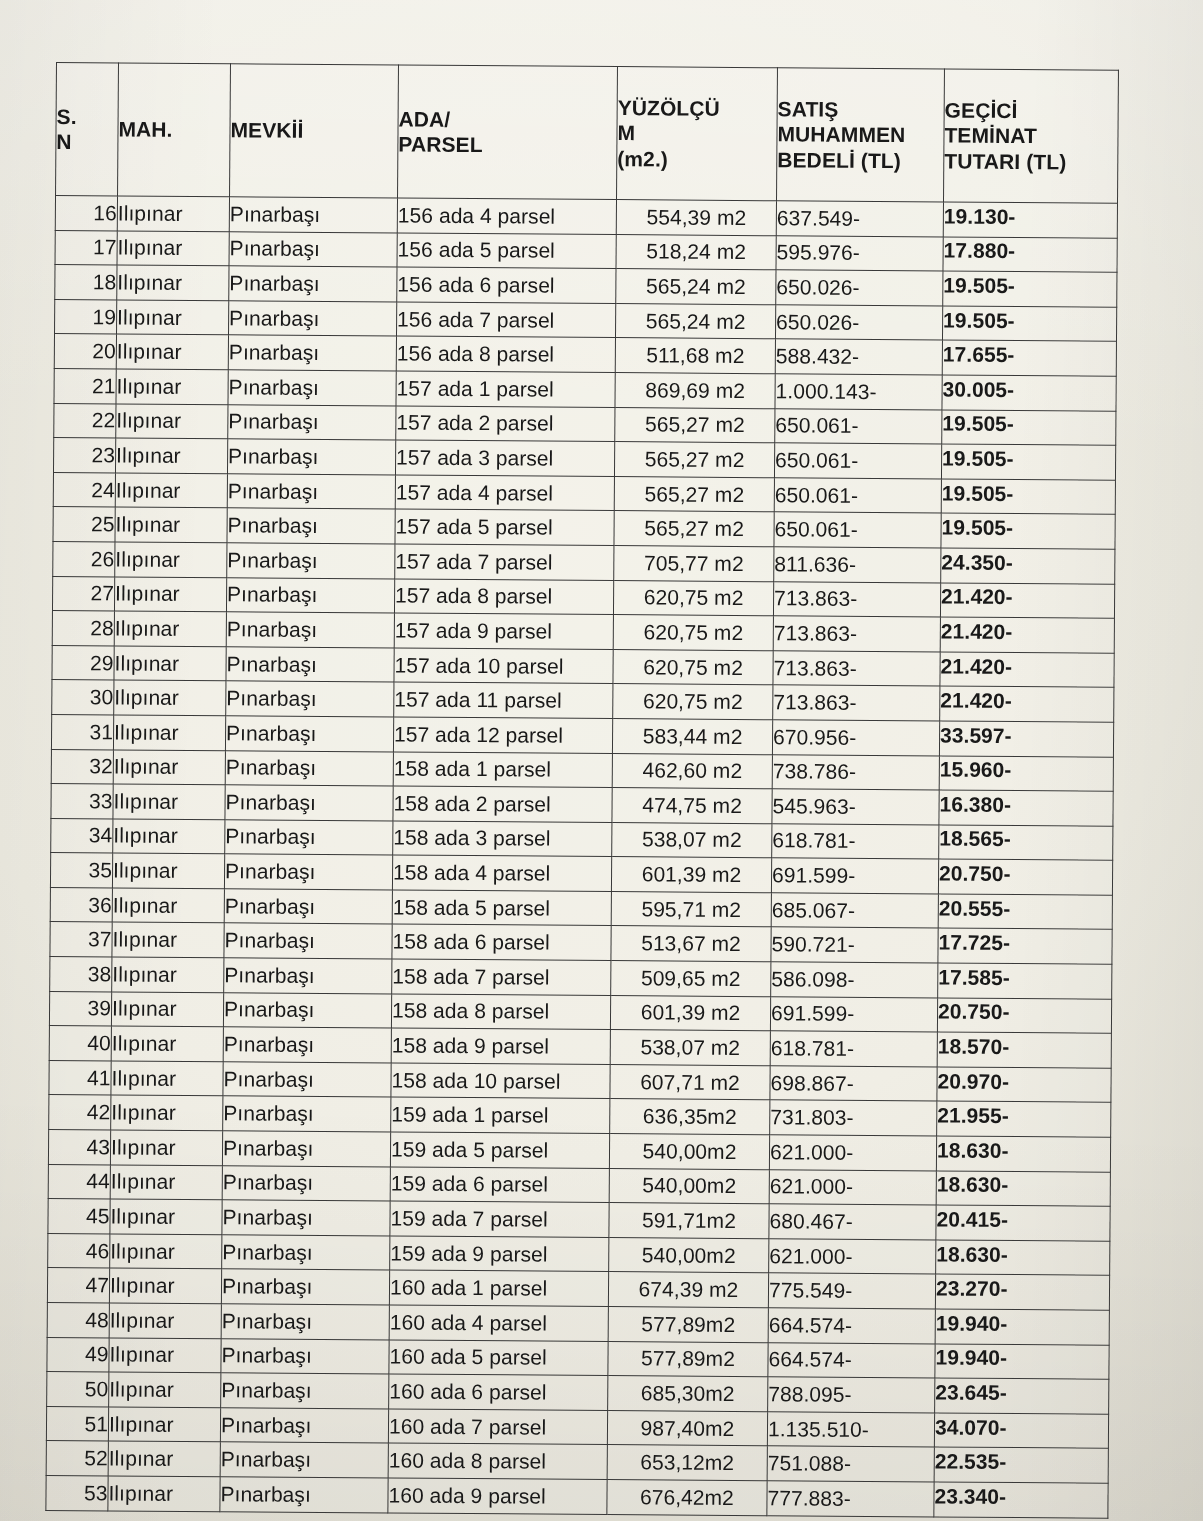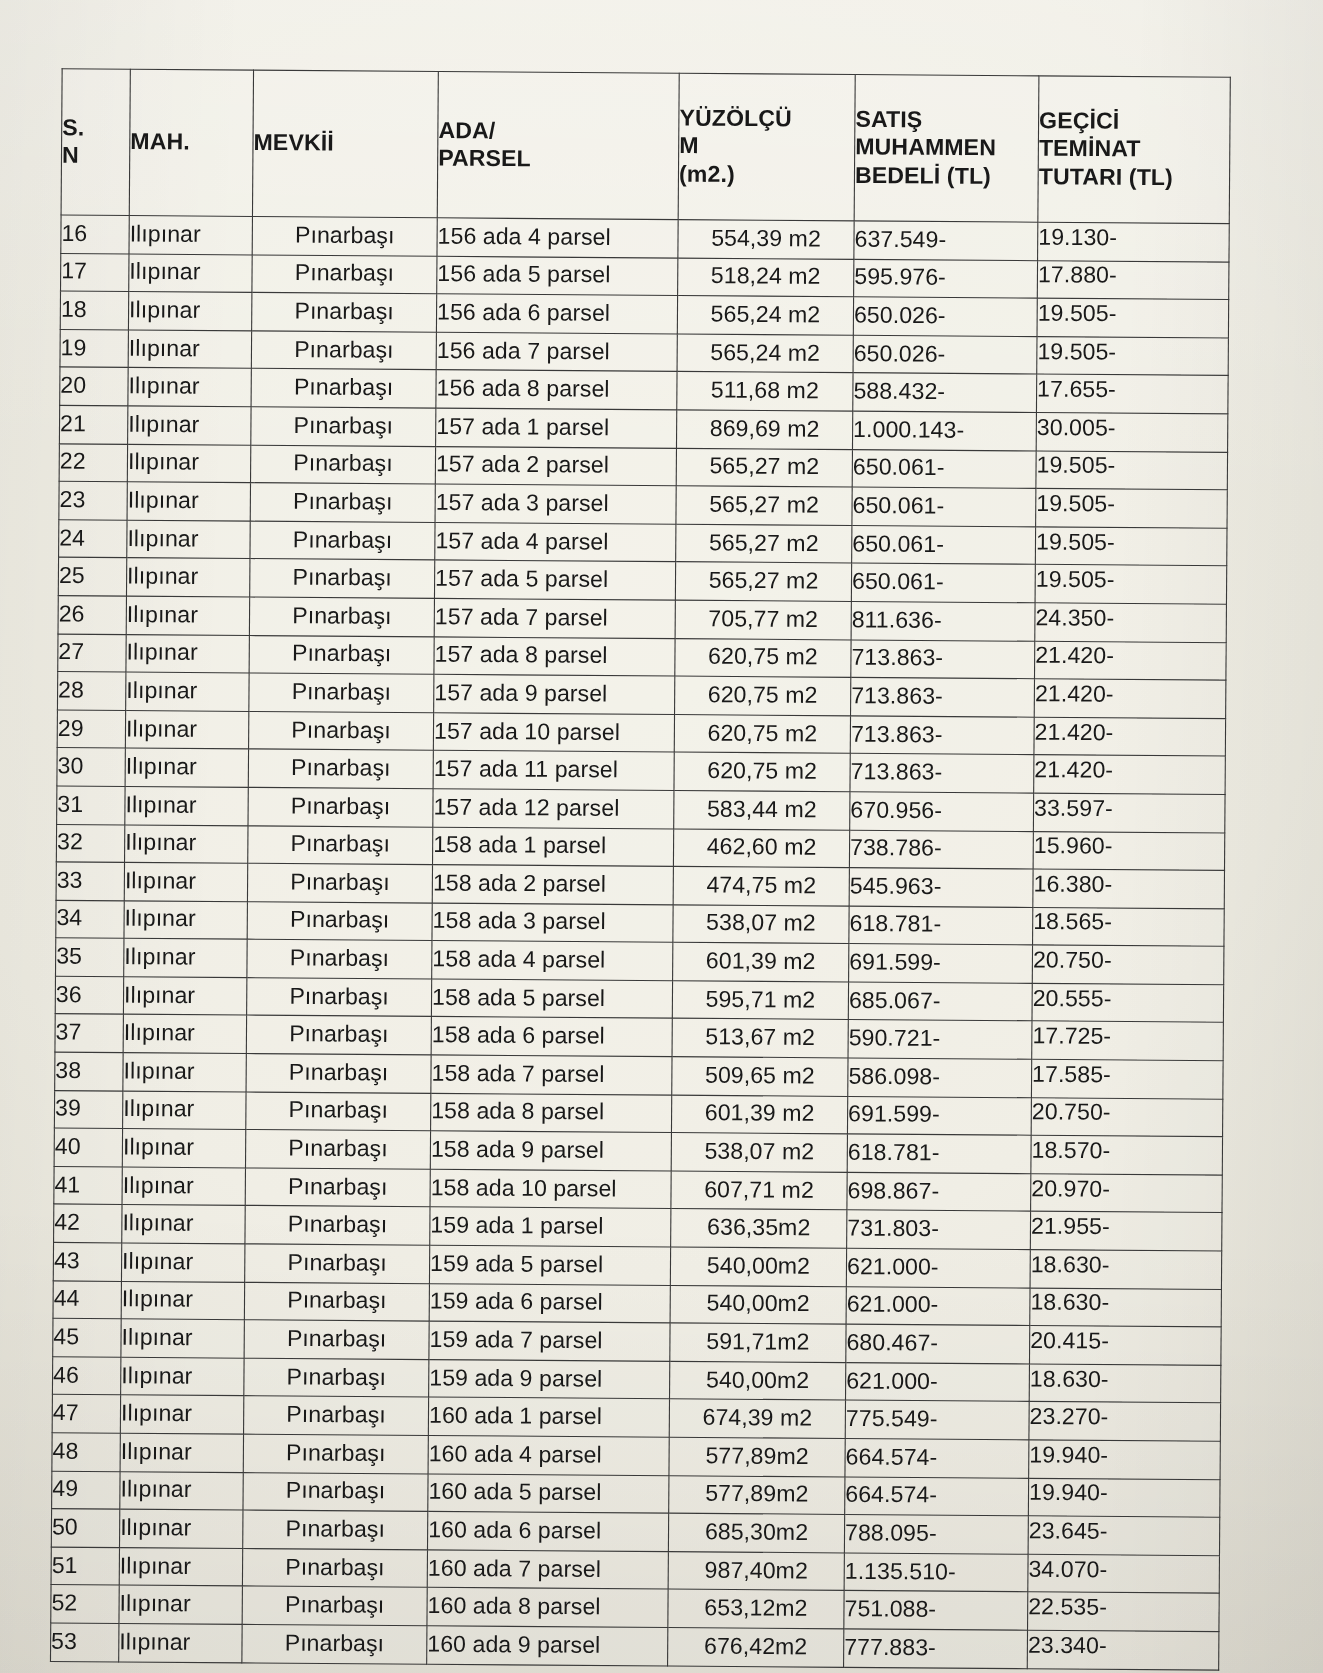--- a/index.html
+++ b/index.html
@@ -83,36 +83,36 @@
   
   col.c-sn    { width: 62px; }
   col.c-mah   { width: 112px; }
   col.c-mevkii{ width: 168px; }
   col.c-ada   { width: 219px; }
   col.c-yuz   { width: 160px; }
   col.c-satis { width: 167px; }
   col.c-tem   { width: 174px; }
 
   
-  .cell-sn     { text-align: left; padding-left: 0; }
+  .cell-sn     { text-align: right; padding-left: 0; }
   .cell-mah    { padding-left: 10px; margin-top: 41px; }
-  .cell-mevkii { padding-left: 13px; text-align: center; }
+  .cell-mevkii { padding-left: 13px; }
   .cell-ada    { padding-left: 13px; }
   .cell-yuz    { padding-left: 12px; text-align: center; }
   .cell-satis  { padding-left: 12px; margin-top: 36px; }
   .cell-tem    { padding-left: 14px; }
 
   
   th.h-tem { padding-top: 8px; padding-left: 11px; }
   th.h-satis { padding-top: 41px; padding-left: 11px; }
   th.h-yuz { padding-top: 16px; padding-left: 11px; }
 
   
   td.cell-tem { position: relative; }
-  td.cell-tem span { position: relative; top: -3px; }
+  td.cell-tem span { position: relative; top: -3px; font-weight: bold; }
 
   
   #table-wrap { filter: contrast(1.02); }
 </style>
 </head>
 <body>
 
 <div id="paper"></div>
 
 <div id="table-wrap">

